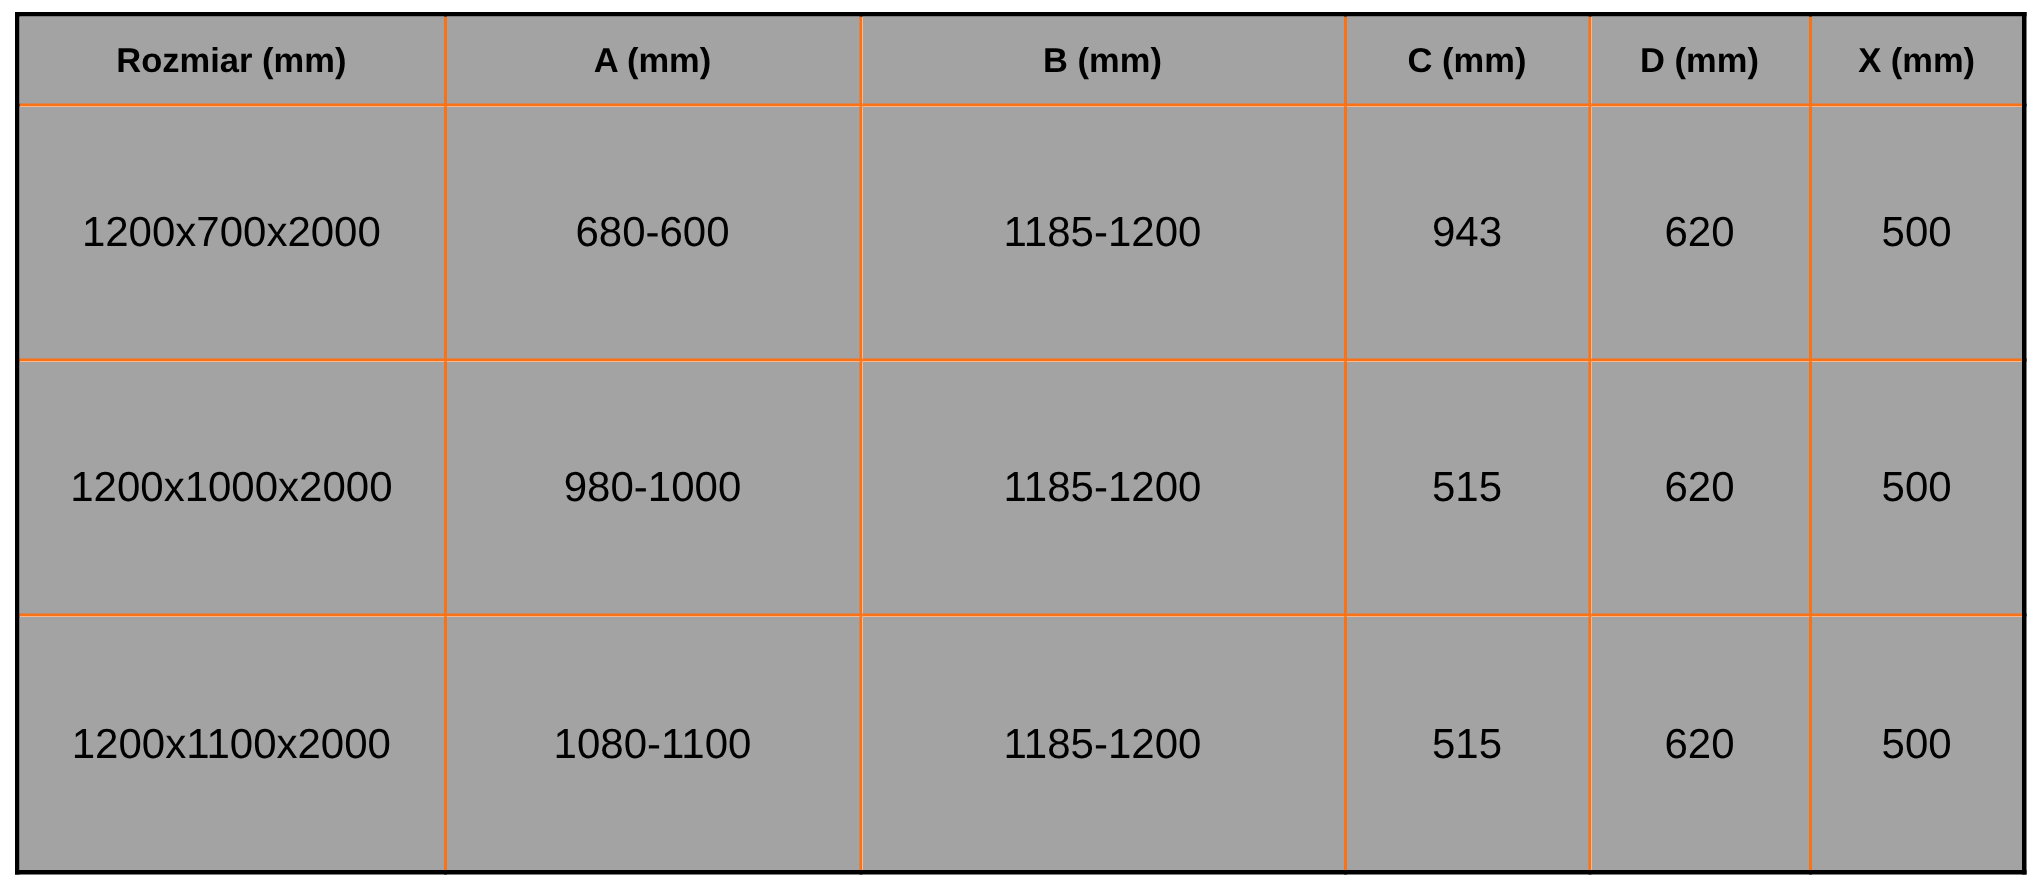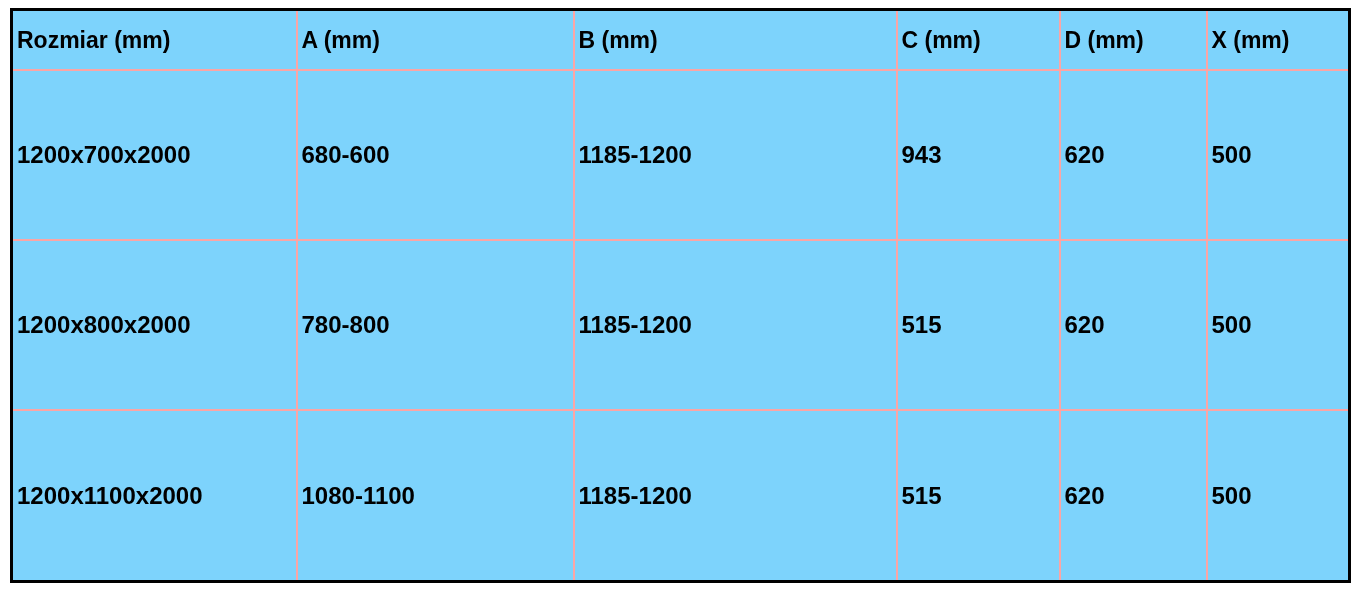--- a/index.html
+++ b/index.html
@@ -17,37 +17,37 @@
   }
   table.spec-table {
     border-collapse: collapse;
     table-layout: fixed;
     width: 1338px;
     height: 575px;
     border: 3px solid #000000;
   }
   table.spec-table th,
   table.spec-table td {
-    border: 2px solid #fca5a5;
-    text-align: left;
+    border: 2px solid #f97316;
+    text-align: center;
     vertical-align: middle;
     color: #000000;
-    background: #7dd3fc;
+    background: #a3a3a3;
     padding: 0 4px;
     overflow: hidden;
     white-space: nowrap;
   }
   table.spec-table th {
     font-size: 23px;
     font-weight: bold;
     height: 58px;
   }
   table.spec-table td {
-    font-size: 24px;
-    font-weight: bold;
+    font-size: 28px;
+    font-weight: normal;
     height: 63px;
   }
   col.c0 { width: 285px; }
   col.c1 { width: 277px; }
   col.c2 { width: 323px; }
   col.c3 { width: 163px; }
   col.c4 { width: 147px; }
   col.c5 { width: 143px; }
 </style>
 </head>
@@ -76,22 +76,22 @@
     <tbody>
         <tr>
           <td>1200x700x2000</td>
           <td>680-600</td>
           <td>1185-1200</td>
           <td>943</td>
           <td>620</td>
           <td>500</td>
         </tr>
         <tr>
-          <td>1200x800x2000</td>
-          <td>780-800</td>
+          <td>1200x1000x2000</td>
+          <td>980-1000</td>
           <td>1185-1200</td>
           <td>515</td>
           <td>620</td>
           <td>500</td>
         </tr>
         <tr>
           <td>1200x1100x2000</td>
           <td>1080-1100</td>
           <td>1185-1200</td>
           <td>515</td>

